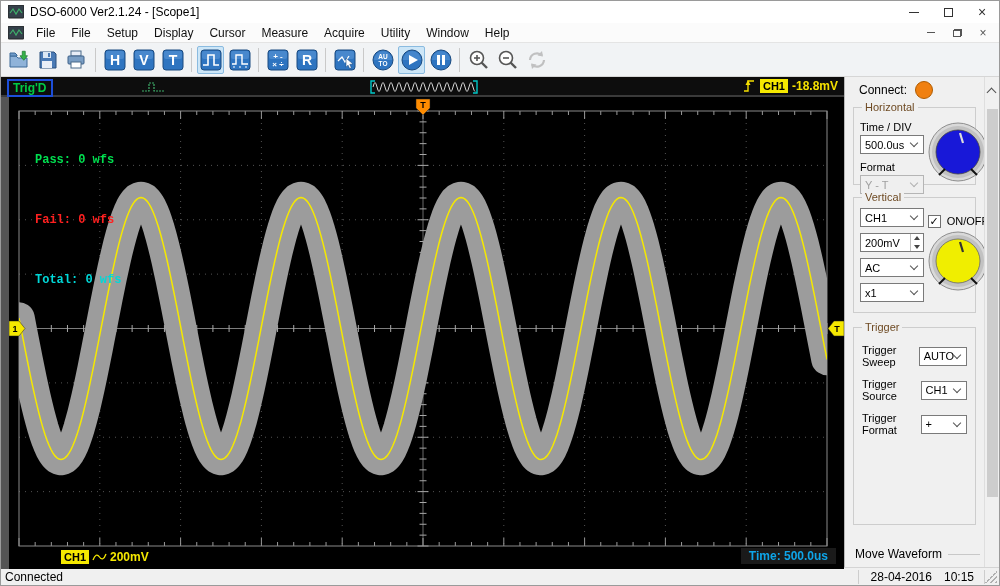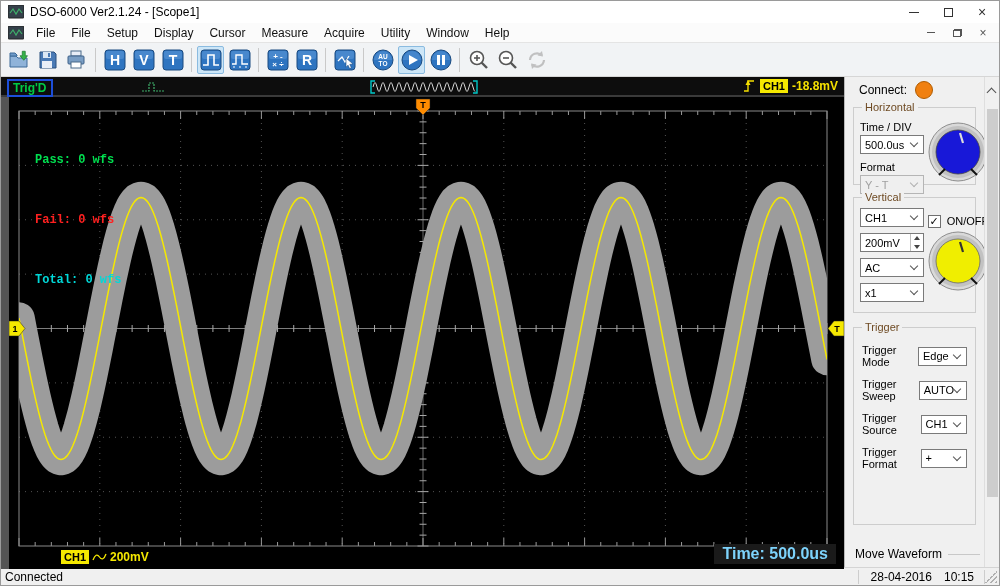--- a/index.html
+++ b/index.html
@@ -48,21 +48,21 @@
   .trig-readout .lvl { color:#f5e000; font-weight:bold; font-size:12px; }
   .ch-badge { background:#f5e800; color:#000; font-weight:bold; font-size:11px; padding:0 3px; line-height:14px; }
 
   .scope { position:relative; flex:1 1 auto; background:#000; border-left:8px solid #545454; }
   .scope svg.scope-svg { display:block; }
   .pf-overlay { position:absolute; left:26px; top:13px; font-weight:bold; font-size:12px; line-height:20px; white-space:pre;font-family:Liberation Mono, monospace; }
   .pf-pass { color:#00e050; } .pf-fail { color:#ff2020; } .pf-total { color:#00d8d8; }
   .readout-left { position:absolute; left:52px; bottom:5px; display:flex; align-items:center; gap:3px; }
   .readout-left .volts { color:#f5e800; font-weight:bold; font-size:12px; }
   .readout-right { position:absolute; right:8px; bottom:5px; background:#1a1a1a; padding:1px 8px; }
-  .readout-right span { color:#7dd3fc; font-weight:bold; font-size:16px; }
+  .readout-right span { color:#0ea5e9; font-weight:bold; font-size:12px; }
 
   
   .panel { flex:1 1 auto; background:#f0f0f0; border-left:1px solid #b8b8b8; position:relative; font-size:11px; }
   .panel-inner { position:absolute; left:0; top:0; right:15px; bottom:0; }
   .connect-row { display:flex; align-items:center; gap:8px; padding:4px 0 2px 14px; font-size:12px; }
   .led { width:18px; height:18px; border-radius:50%; border:1px solid #b05c00; }
   .groupbox { position:relative; border:1px solid #cdcdcd; margin:6px 8px 0 8px; padding:6px 6px 4px 6px; }
   .groupbox > .gb-title { position:absolute; top:-7px; left:8px; background:#f0f0f0; padding:0 3px; color:#6e4a23; font-size:11px; }
   .gb-grid { display:flex; }
   .gb-left { width:66px; flex:0 0 auto; }
@@ -636,27 +636,20 @@
                   <line x1="51" y1="56" x2="45" y2="50" stroke="#111" stroke-width="2"></line>
                 </svg>
               </div>
             </div>
           </div>
         </div>
 
         <div class="groupbox" style="height:198px; margin-top:14px;">
           <span class="gb-title">Trigger</span>
           <div class="trig-row">
-            <span>Trigger Mode</span>
-            <div class="select">
-              <span class="val">Edge</span>
-              <span class="chev"></span>
-            </div>
-          </div>
-          <div class="trig-row">
             <span>Trigger Sweep</span>
             <div class="select">
               <span class="val">AUTO</span>
               <span class="chev"></span>
             </div>
           </div>
           <div class="trig-row">
             <span>Trigger Source</span>
             <div class="select">
               <span class="val">CH1</span>

